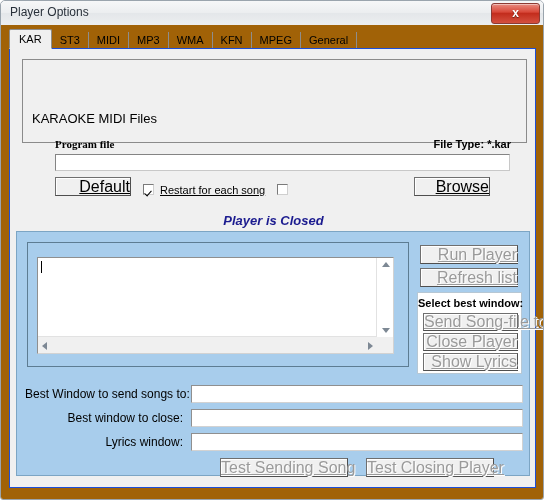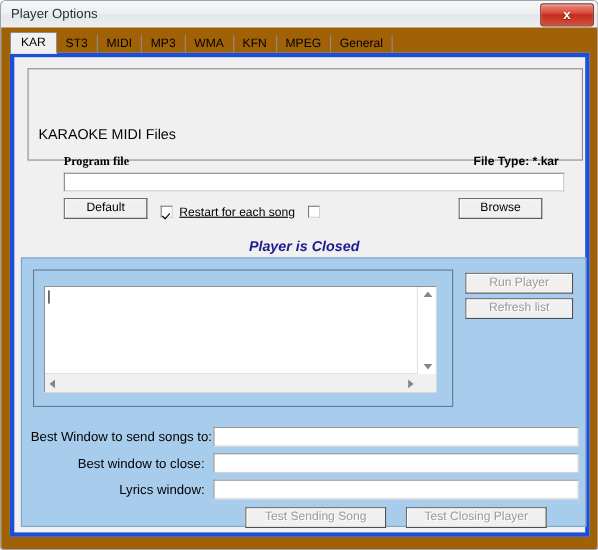--- a/index.html
+++ b/index.html
@@ -120,21 +120,21 @@
 
   
   .tabpage {
     position: absolute;
     left: 8px;
     top: 23px;
     width: 527px;
     height: 440px;
     box-sizing: border-box;
     background: #f0f0f0;
-    border: 4px solid #1d4ed8;
+    border: 1px solid #1d4ed8;
   }
 
   
   .gb-kar {
     position: absolute;
     left: 10px;
     top: 10px;
     width: 505px;
     height: 84px;
     box-sizing: border-box;
@@ -189,26 +189,27 @@
 
   
   .btn {
     box-sizing: border-box;
     background: #f0f0f0;
     border: 1px solid #6f6f6f;
     border-right-color: #4f4f4f;
     border-bottom-color: #4f4f4f;
     box-shadow: inset 1px 1px 0 #ffffff;
     font-family: "Liberation Sans", sans-serif;
-    font-size: 11px;
-    color: #000;
-    text-align: center;
+    font-size: 16px;
+    color: #000;
+    text-align: right;
     cursor: pointer;
     white-space: nowrap;
     padding: 0;
+    text-decoration: underline;
   }
   .btn.disabled {
     color: #9a9a9a;
     text-shadow: 1px 1px 0 #ffffff;
     cursor: default;
   }
 
   .btn-default {
     position: absolute;
     left: 45px;
@@ -575,20 +576,26 @@
           <div class="sb-h">
             <span class="arrow arr-left"></span>
             <span class="arrow arr-right"></span>
           </div>
           <div class="sb-corner"></div>
         </div>
 
         <div class="btn btn-run disabled">Run Player</div>
         <div class="btn btn-refresh disabled">Refresh list</div>
 
+        <div class="whitepanel">
+          <div class="wp-title">Select best window:</div>
+          <div class="btn btn-sendsong disabled">Send Song-file to</div>
+          <div class="btn btn-closeplayer disabled">Close Player</div>
+          <div class="btn btn-showlyrics disabled">Show Lyrics</div>
+        </div>
 
         <div class="fieldrow fr1">
           <div class="flabel">Best Window to send songs to:</div>
           <input class="finput" type="text" value="" style="">
         </div>
         <div class="fieldrow fr2">
           <div class="flabel">Best window to close:</div>
           <input class="finput" type="text" value="" style="">
         </div>
         <div class="fieldrow fr3">

